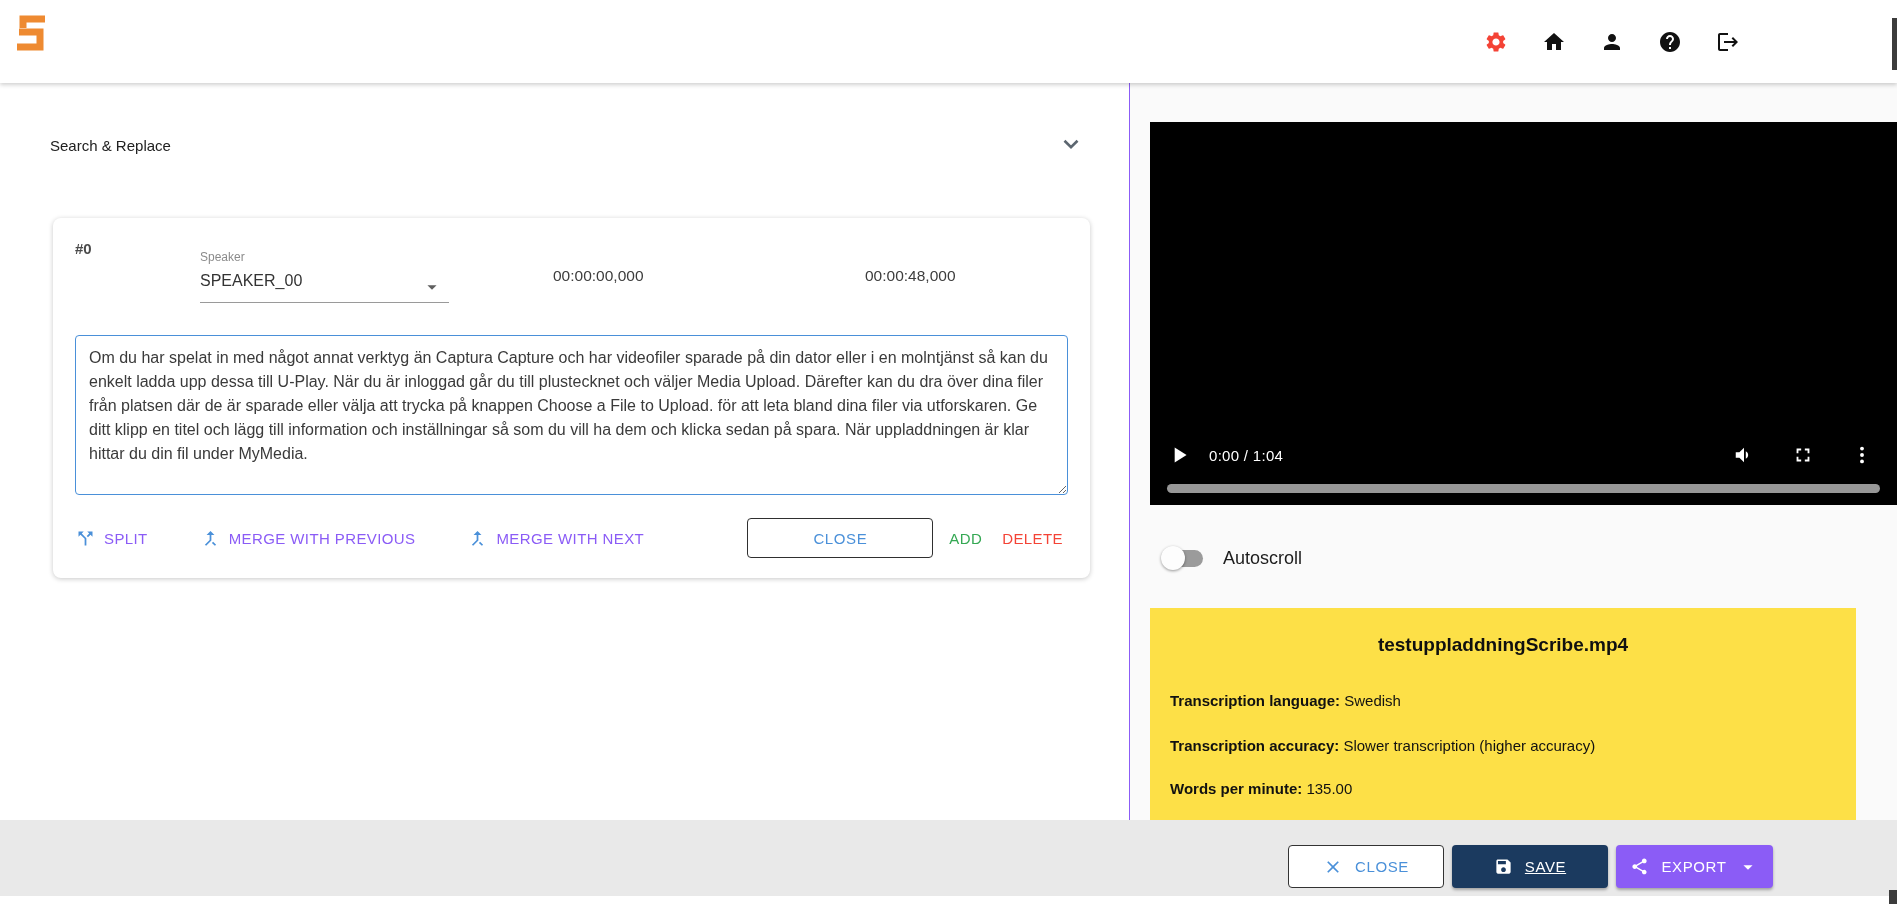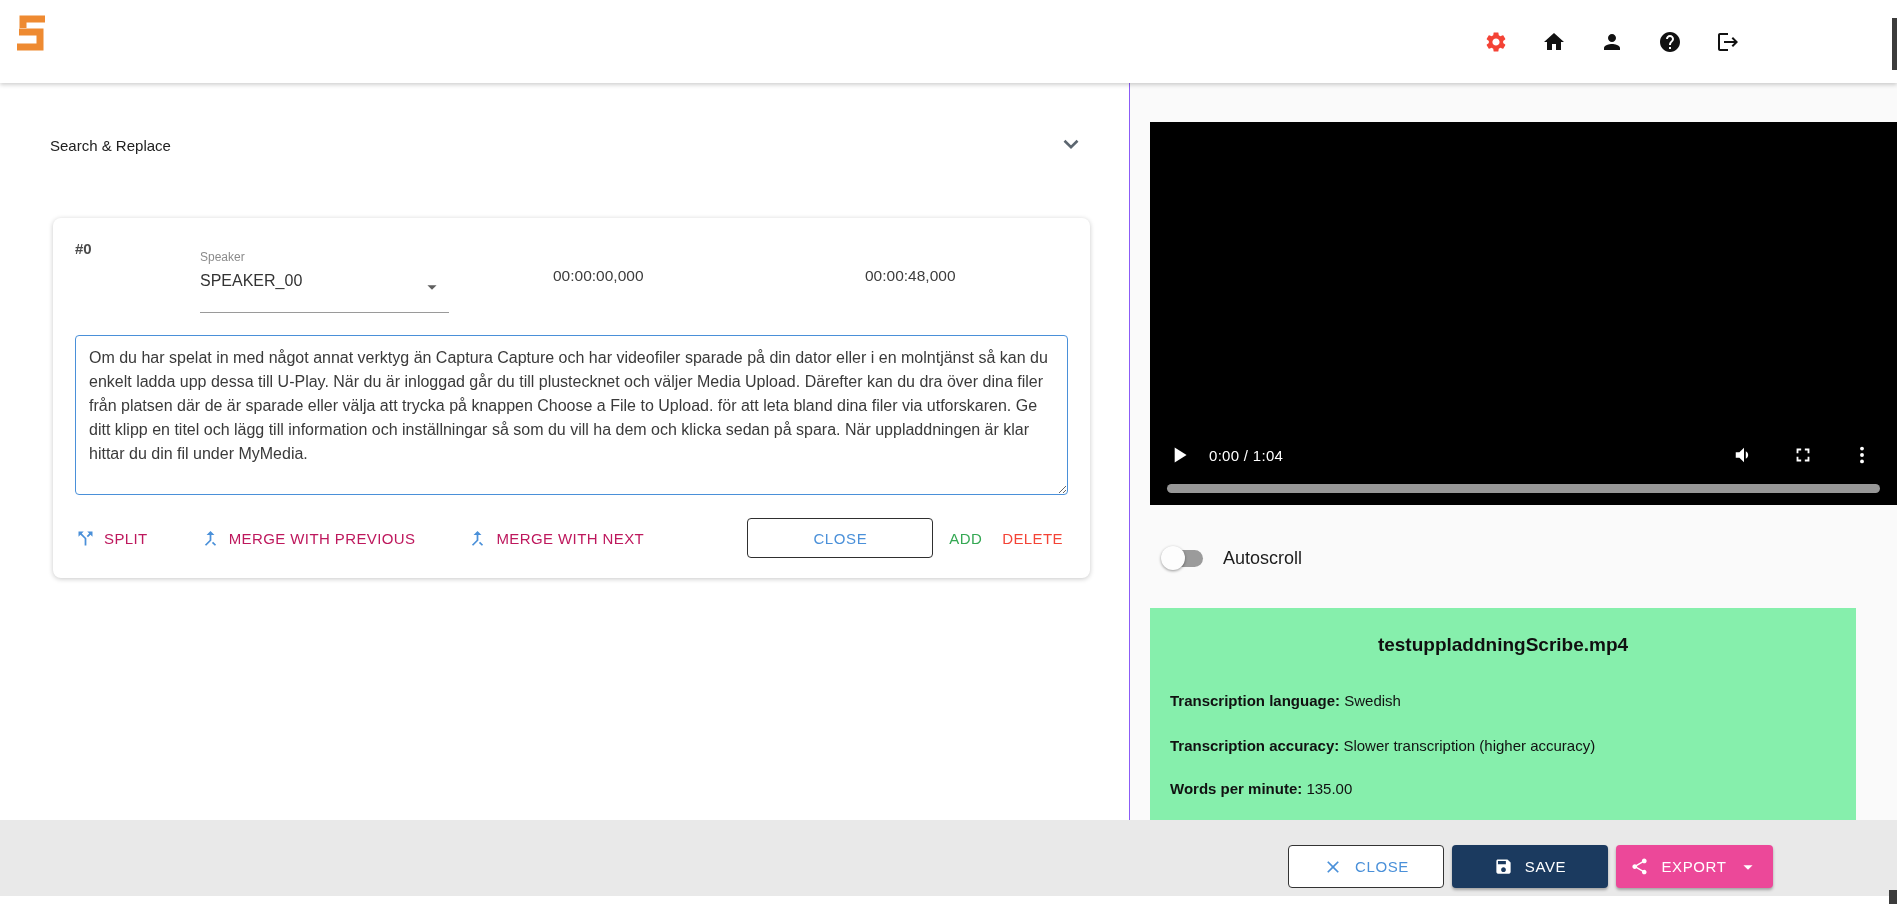--- a/index.html
+++ b/index.html
@@ -32,37 +32,37 @@
   }
   .search-row { position:absolute; left:0; top:0; width:1100px; height:110px; cursor:pointer; }
   .search-label { position:absolute; left:50px; top:54px; font-size:15px; color:#212121; }
   .chevron { position:absolute; left:1058px; top:48px; width:26px; height:26px; }
 
   .segment-card {
     position:absolute; left:53px; top:135px; width:1037px; height:360px;
     background:#fff; border-radius:8px; box-shadow:0 1px 5px rgba(0,0,0,.22);
   }
   .seg-index { position:absolute; left:22px; top:22px; font-size:15px; font-weight:700; color:#4b4b4b; }
-  .speaker-select { position:absolute; left:147px; top:32px; width:249px; border-bottom:1px solid #9a9a9a; padding-bottom:22px; cursor:pointer; }
+  .speaker-select { position:absolute; left:147px; top:32px; width:249px; border-bottom:1px solid #9a9a9a; padding-bottom:12px; cursor:pointer; }
   .speaker-label { font-size:12px; color:#8b8b8b; display:block; }
   .speaker-value { font-size:16px; color:#333; display:block; margin-top:8px; }
   .speaker-arrow { position:absolute; right:6px; top:26px; width:22px; height:22px; }
   .ts { position:absolute; top:49px; font-size:15.5px; color:#3d3d3d; }
   .ts-start { left:500px; }
   .ts-end   { left:812px; }
   .seg-textarea {
     position:absolute; left:22px; top:117px; width:993px; height:160px;
     border:1px solid #4a90d9; border-radius:4px; padding:10px 13px;
     font-family:"Liberation Sans", sans-serif; font-size:16px; line-height:24px; color:#3a3a3a;
     resize:vertical; outline:none; background:#fff;
   }
   .actions-row { position:absolute; left:22px; top:297px; width:988px; height:46px; display:flex; align-items:center; }
   .text-btn { display:flex; align-items:center; gap:8px; background:none; border:none; cursor:pointer;
               font-family:"Liberation Sans", sans-serif; font-size:15px; font-weight:500; letter-spacing:.4px; }
-  .blue-btn { color:#be185d; }
+  .blue-btn { color:#8b5cf6; }
   .blue-btn svg { width:21px; height:21px; fill:#4a90d9; }
   .gap52 { margin-left:52px; }
   .close-seg-btn { margin-left:auto; width:186px; height:40px; background:#fff; border:1px solid #2f2f2f; border-radius:4px;
                    color:#4a90d9; font-family:"Liberation Sans", sans-serif; font-size:15px; font-weight:500; letter-spacing:.6px; cursor:pointer; }
   .add-btn { margin-left:16px; color:#34a853; }
   .delete-btn { margin-left:20px; color:#f44336; }
 
   
   .video-player { position:absolute; left:1150px; top:122px; width:747px; height:383px; background:#000; }
   .vp-controls { position:absolute; left:16px; right:24px; top:318px; height:30px; display:flex; align-items:center; }
@@ -73,35 +73,35 @@
   .vp-icon { background:none; border:none; cursor:pointer; padding:0; width:22px; height:22px; }
   .vp-progress { position:absolute; left:17px; right:17px; top:362px; height:9px; background:#979797; border-radius:5px; cursor:pointer; }
 
   .autoscroll-row { position:absolute; left:1161px; top:545px; display:flex; align-items:center; gap:18px; }
   .switch { position:relative; width:44px; height:26px; cursor:pointer; }
   .switch-track { position:absolute; left:4px; top:5px; width:38px; height:17px; background:#9b9b9b; border-radius:9px; }
   .switch-knob { position:absolute; left:0; top:1px; width:24px; height:24px; background:#fdfdfd; border-radius:50%;
                  box-shadow:0 1px 3px rgba(0,0,0,.4); }
   .autoscroll-label { font-size:18px; color:#1c1c1c; }
 
-  .info-panel { position:absolute; left:1150px; top:608px; width:706px; height:214px; background:#86efac; overflow:hidden; }
+  .info-panel { position:absolute; left:1150px; top:608px; width:706px; height:214px; background:#fde047; overflow:hidden; }
   .info-filename { position:absolute; left:0; top:26px; width:100%; text-align:center; font-size:19px; font-weight:700; color:#101010; }
   .info-row { position:absolute; left:20px; font-size:15px; color:#111; }
   .info-row b { font-weight:700; }
   .info-row-0 { top:84px; } .info-row-1 { top:129px; } .info-row-2 { top:172px; }
 
   
   .footer-bar { position:absolute; left:0; top:820px; width:1897px; height:76px; background:#e9e9e9; z-index:20; }
   .footer-btn { position:absolute; top:25px; height:43px; border-radius:4px; display:flex; align-items:center; justify-content:center; gap:12px;
                 font-family:"Liberation Sans", sans-serif; font-size:15px; font-weight:500; letter-spacing:.6px; cursor:pointer; }
   .footer-close { left:1288px; width:156px; background:#fff; border:1.5px solid #333; color:#4a90d9; }
   .footer-close svg { width:20px; height:20px; fill:#4a90d9; }
-  .footer-save { left:1452px; width:156px; background:#1b3a5f; border:none; color:#fff; box-shadow:0 2px 3px rgba(0,0,0,.3); }
+  .footer-save { left:1452px; width:156px; background:#1b3a5f; border:none; color:#fff; box-shadow:0 2px 3px rgba(0,0,0,.3);text-decoration:underline; }
   .footer-save svg, .footer-export svg { width:19px; height:19px; fill:#fff; }
-  .footer-export { left:1616px; width:157px; background:#ec4899; border:none; color:#fff; box-shadow:0 2px 3px rgba(0,0,0,.3); }
+  .footer-export { left:1616px; width:157px; background:#8b5cf6; border:none; color:#fff; box-shadow:0 2px 3px rgba(0,0,0,.3); }
   .caret { width:22px !important; height:22px !important; margin-left:-2px; }
 </style>
 </head>
 <body>
 
 <div class="screen">
 
   <div class="header">
     <span class="logo">
       <svg viewBox="0 0 36 40">

